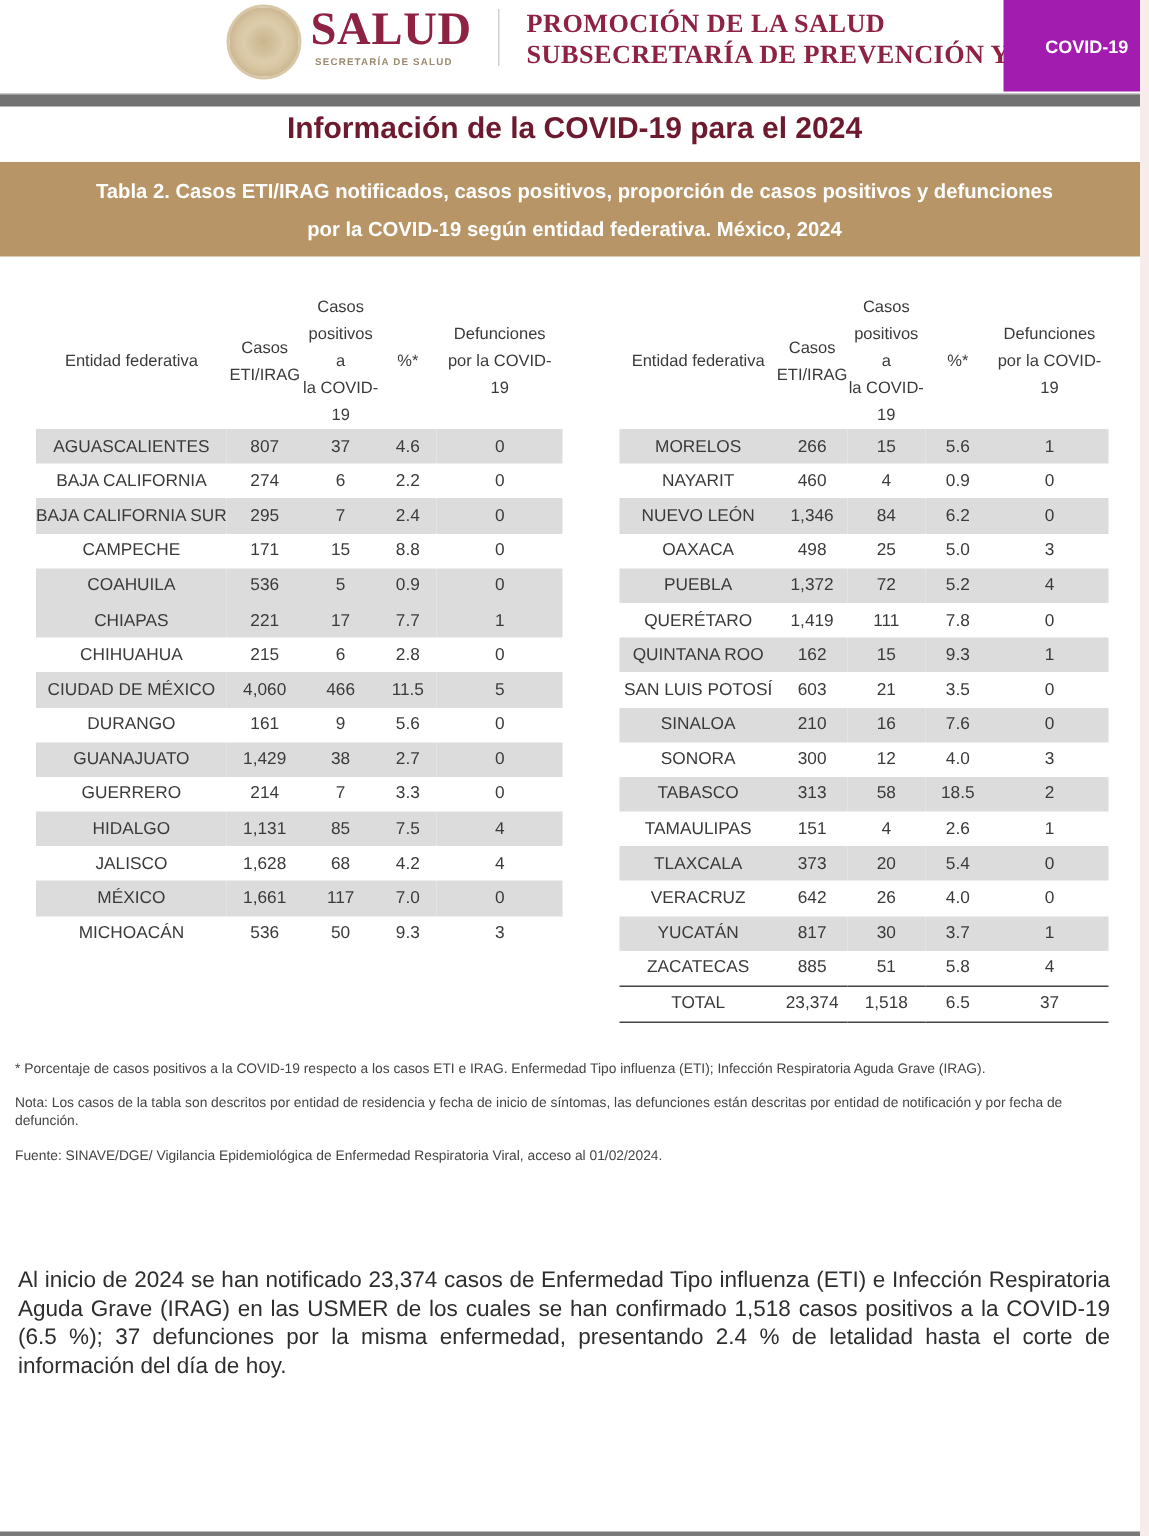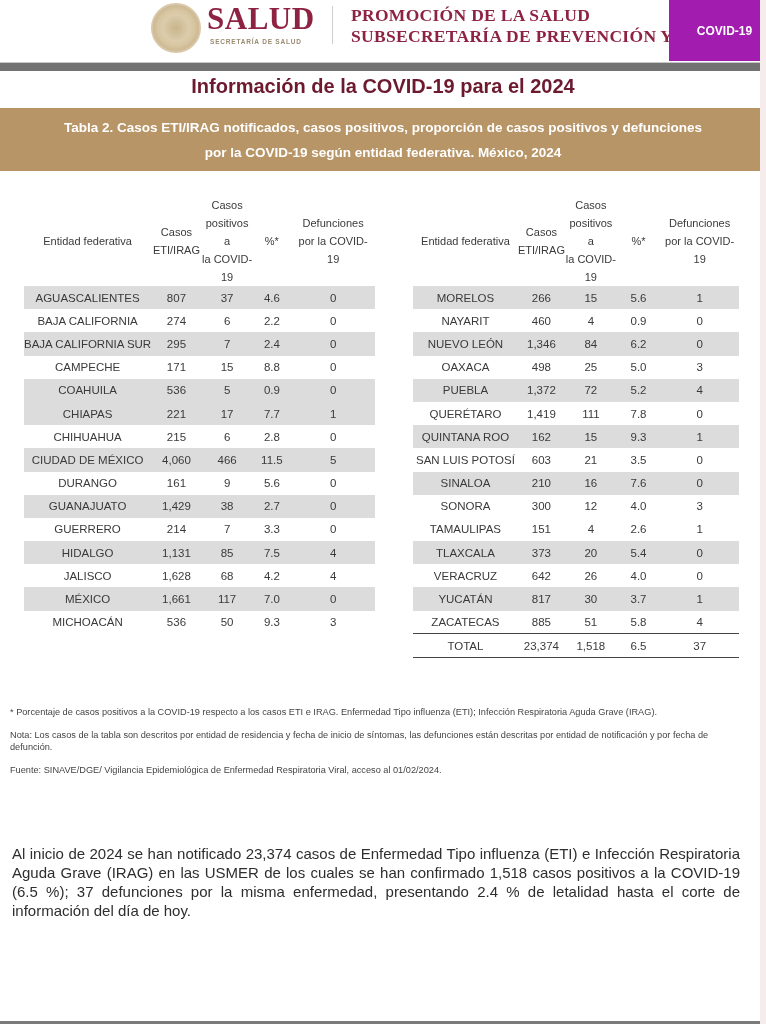--- a/index.html
+++ b/index.html
@@ -301,20 +301,27 @@
         <td>7.6</td>
         <td>0</td>
       </tr>
       <tr>
         <td>SONORA</td>
         <td>300</td>
         <td>12</td>
         <td>4.0</td>
         <td>3</td>
       </tr>
+      <tr class="shade">
+        <td>TABASCO</td>
+        <td>313</td>
+        <td>58</td>
+        <td>18.5</td>
+        <td>2</td>
+      </tr>
       <tr>
         <td>TAMAULIPAS</td>
         <td>151</td>
         <td>4</td>
         <td>2.6</td>
         <td>1</td>
       </tr>
       <tr class="shade">
         <td>TLAXCALA</td>
         <td>373</td>

